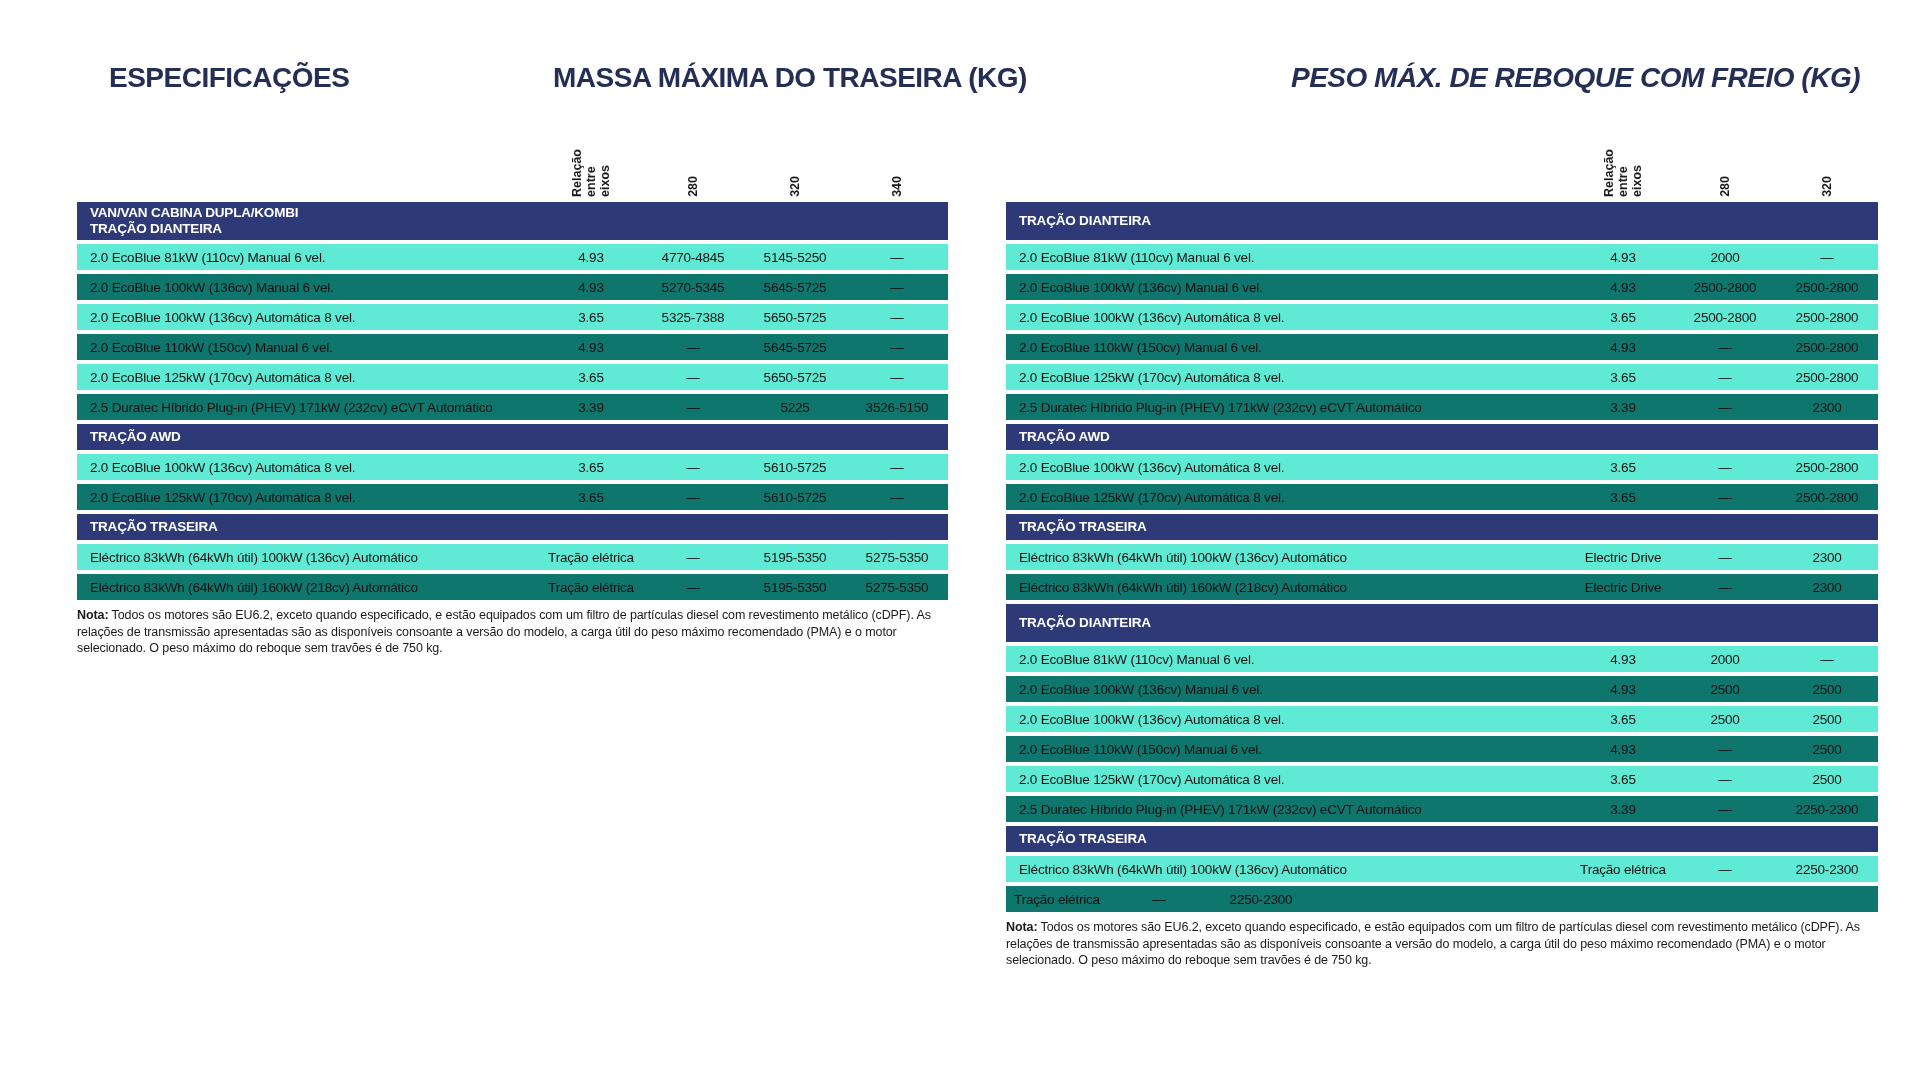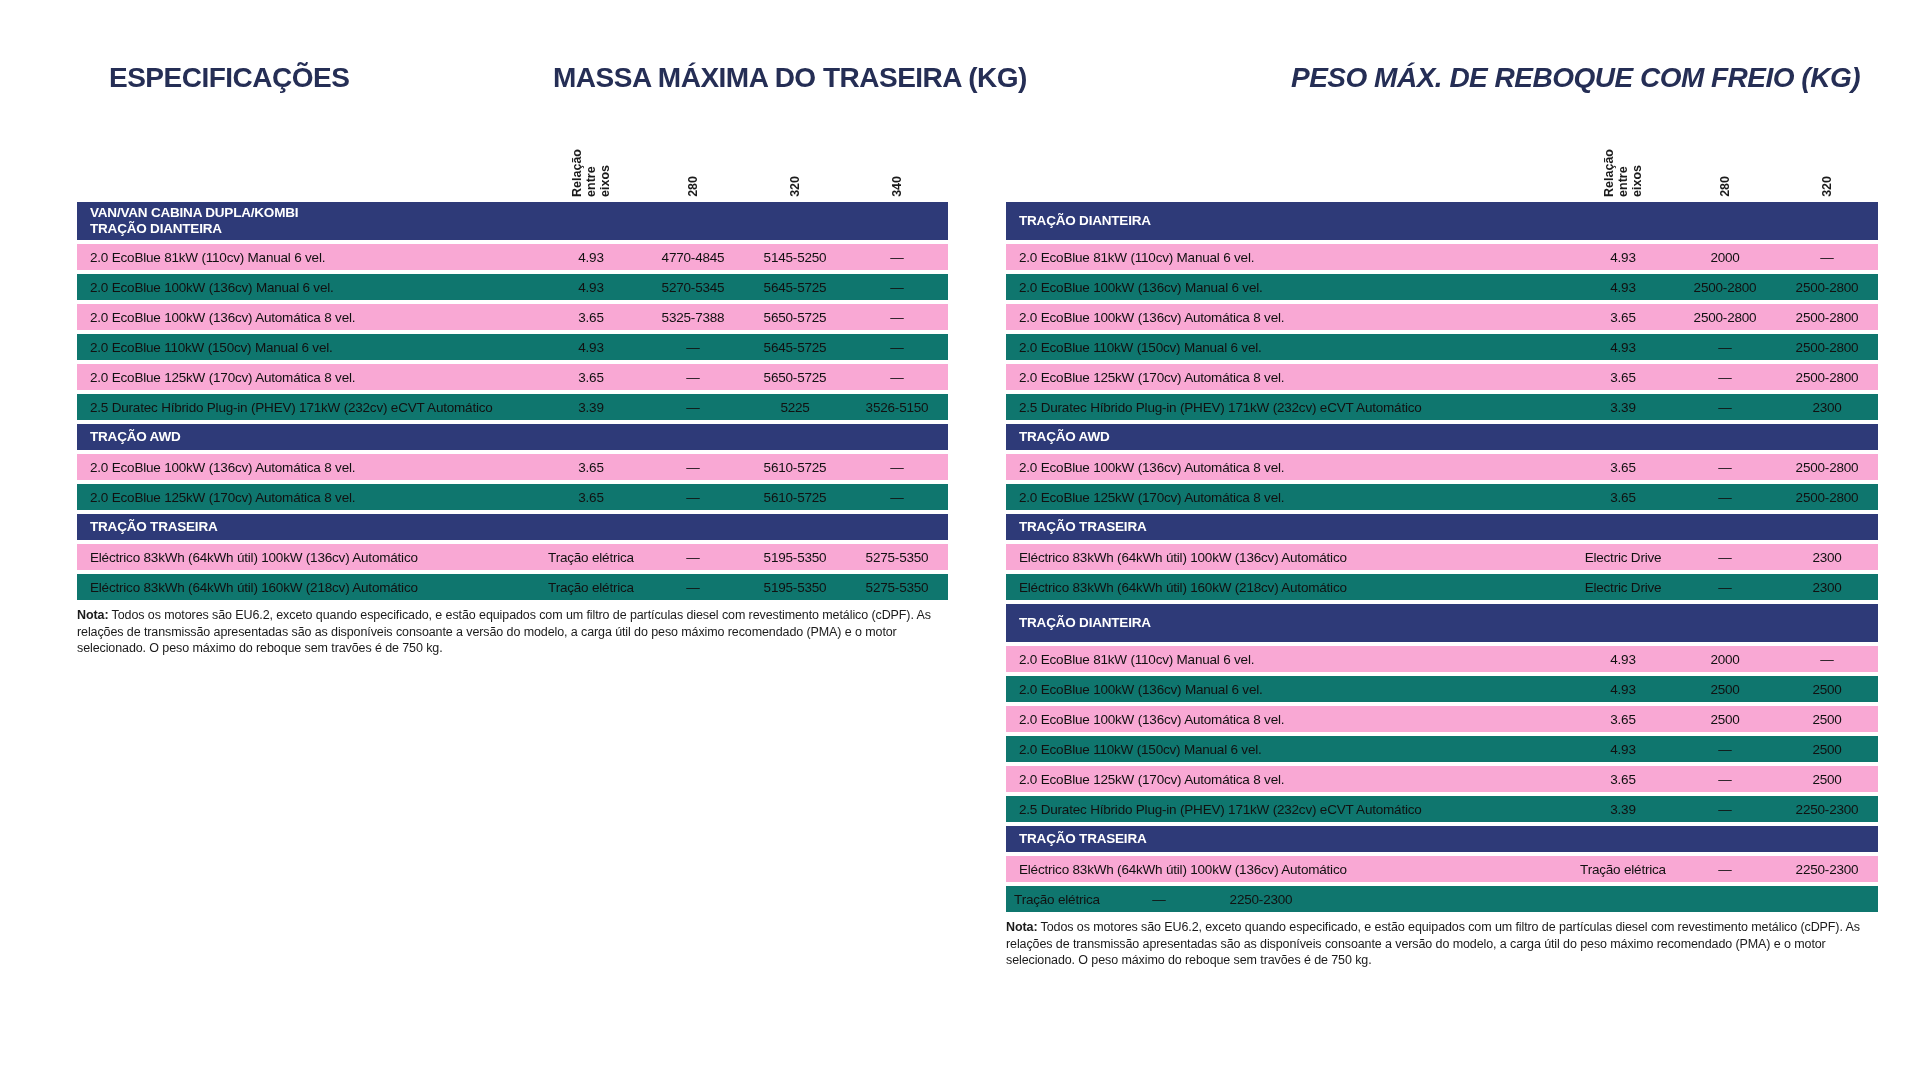--- a/index.html
+++ b/index.html
@@ -38,21 +38,21 @@
   .section-bar {
     background:#2e3a78; color:#ffffff;
     display:flex; flex-direction:column; justify-content:center;
     height:26px; margin-bottom:4px; padding-left:13px;
     font-size:13.5px; font-weight:bold; letter-spacing:-0.2px; line-height:16px;
   }
   .section-bar.two { height:38px; }
 
   .row {
     display:flex; align-items:center; height:26px; margin-bottom:4px;
-    background:#f9a8d4; font-size:13.5px; letter-spacing:-0.2px;
+    background:#5eead4; font-size:13.5px; letter-spacing:-0.2px;
   }
   .row.alt { background:#0f766e; }
   .row .label { flex:1; padding-left:13px; font-weight:normal; color:#111; }
   .row .val {
     width:102px; text-align:center; font-weight:normal; color:#111;
     white-space:nowrap;
   }
 
   .note {
     margin-top:7px; font-size:12.5px; line-height:1.32; color:#1a1a1a;

